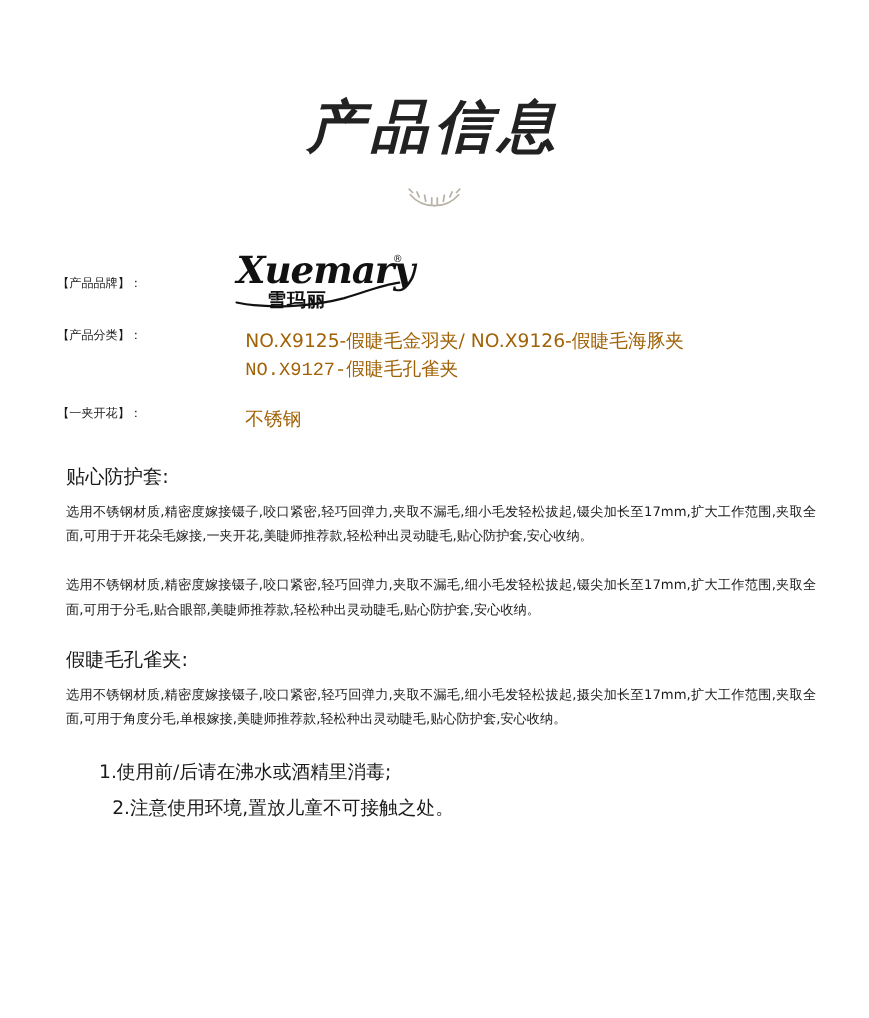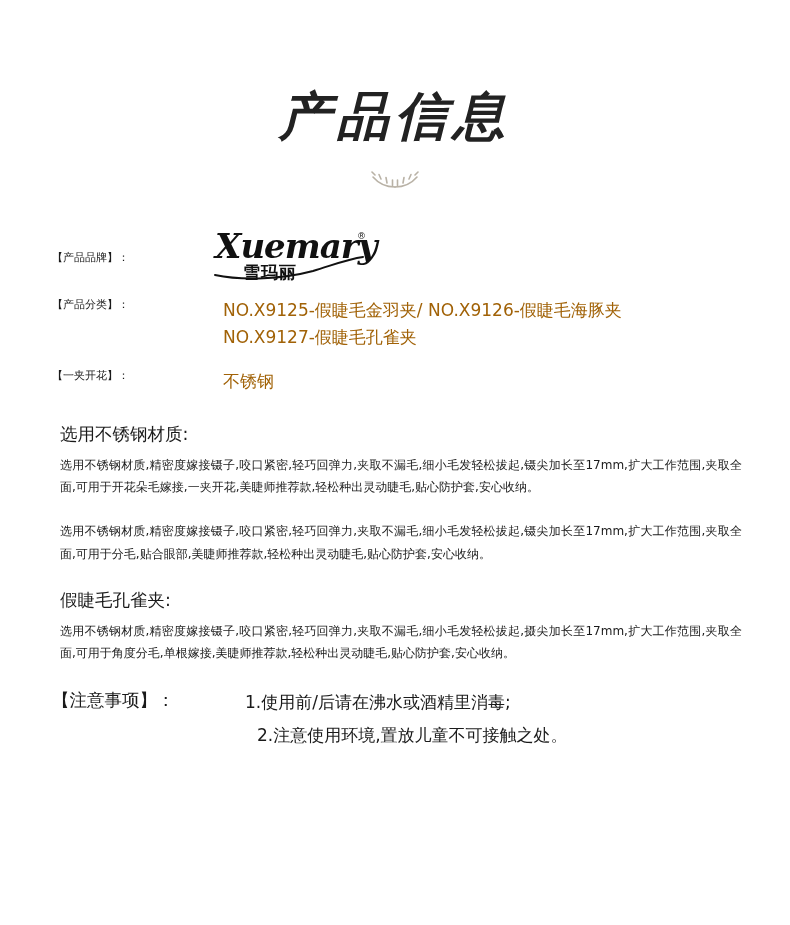--- a/index.html
+++ b/index.html
@@ -61,21 +61,21 @@
     color: #1a1a1a;
     line-height: 1.5;
     white-space: nowrap;
   }
   .spec-value {
     font-size: 17px;
     line-height: 1.6;
     color: #a16207;
     padding-left: 16px;
   }
-  .spec-value .line2 { display: block; }
+  .spec-value .line2 { display: block; font-family: Liberation Mono, monospace; }
 
   
   .brand-row { margin-bottom: 8px; align-items: center; }
   .brand-logo {
     position: relative;
     padding-left: 10px;
     width: 175px;
     height: 62px;
     text-align: right;
   }
@@ -211,36 +211,35 @@
     <div class="spec-row">
       <div class="spec-label">【一夹开花】：</div>
       <div class="spec-value">不锈钢</div>
     </div>
 
   </div>
 
   <div class="desc-wrap">
 
     <div class="desc-block">
-      <div class="desc-head">选用不锈钢材质:</div>
+      <div class="desc-head">贴心防护套:</div>
       <div class="desc-body">选用不锈钢材质,精密度嫁接镊子,咬口紧密,轻巧回弹力,夹取不漏毛,细小毛发轻松拔起,镊尖加长至17mm,扩大工作范围,夹取全面,可用于开花朵毛嫁接,一夹开花,美睫师推荐款,轻松种出灵动睫毛,贴心防护套,安心收纳。</div>
     </div>
 
     <div class="desc-block">
       <div class="desc-body">选用不锈钢材质,精密度嫁接镊子,咬口紧密,轻巧回弹力,夹取不漏毛,细小毛发轻松拔起,镊尖加长至17mm,扩大工作范围,夹取全面,可用于分毛,贴合眼部,美睫师推荐款,轻松种出灵动睫毛,贴心防护套,安心收纳。</div>
     </div>
 
     <div class="desc-block">
       <div class="desc-head">假睫毛孔雀夹:</div>
       <div class="desc-body">选用不锈钢材质,精密度嫁接镊子,咬口紧密,轻巧回弹力,夹取不漏毛,细小毛发轻松拔起,摄尖加长至17mm,扩大工作范围,夹取全面,可用于角度分毛,单根嫁接,美睫师推荐款,轻松种出灵动睫毛,贴心防护套,安心收纳。</div>
     </div>
 
   </div>
 
   <div class="notes">
-    <div class="notes-label">【注意事项】：</div>
     <div class="notes-list">
       <div>1.使用前/后请在沸水或酒精里消毒;</div>
       <div class="n2">2.注意使用环境,置放儿童不可接触之处。</div>
     </div>
   </div>
 
 </div>
 
 </body></html>

